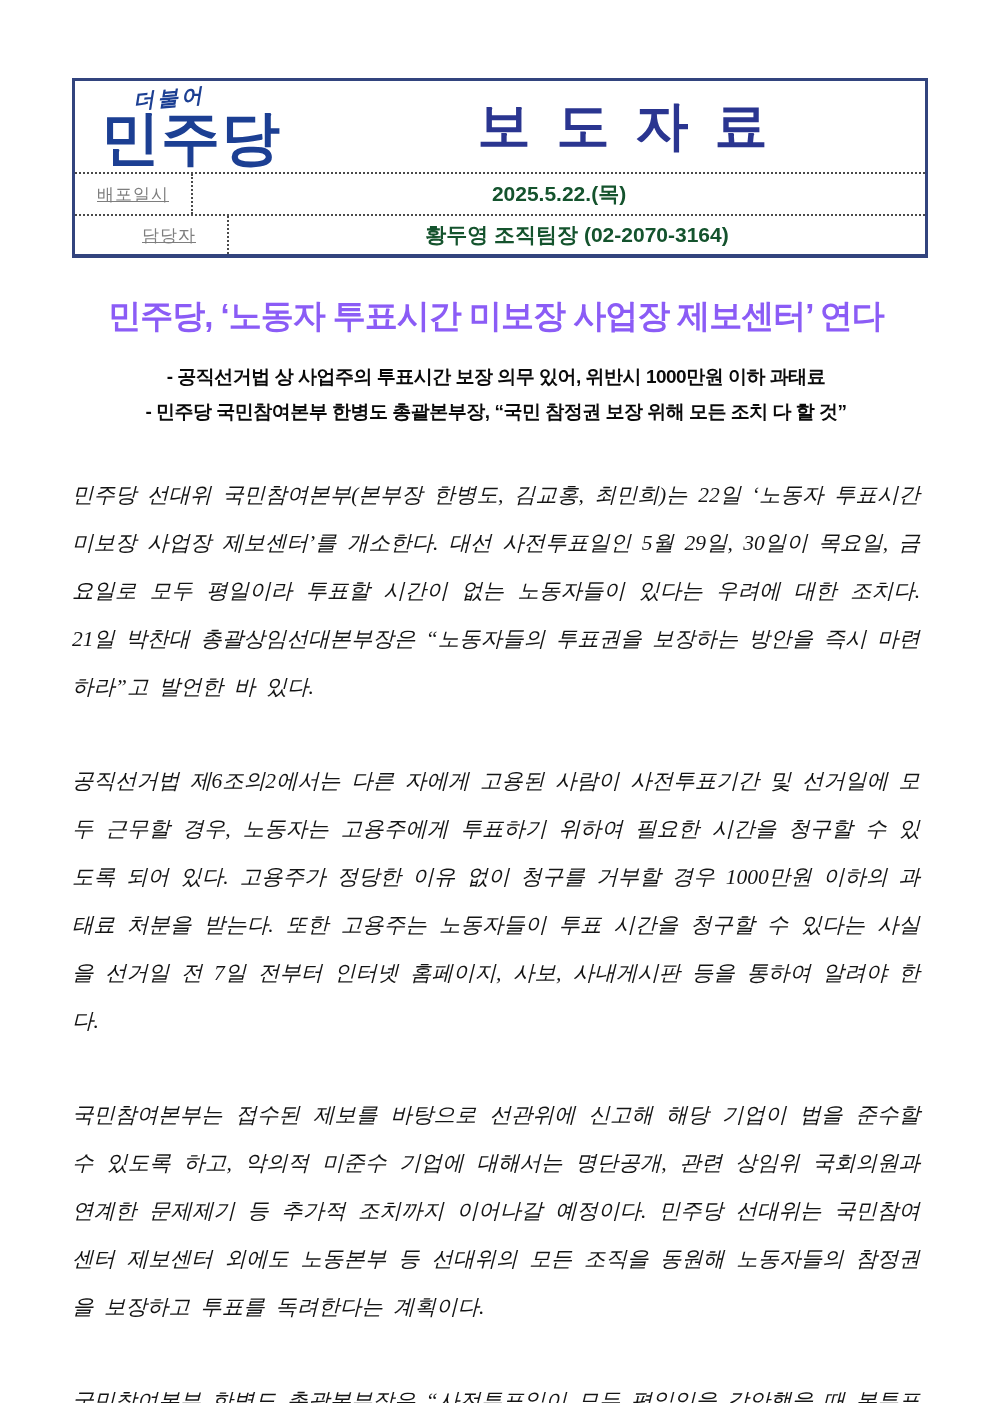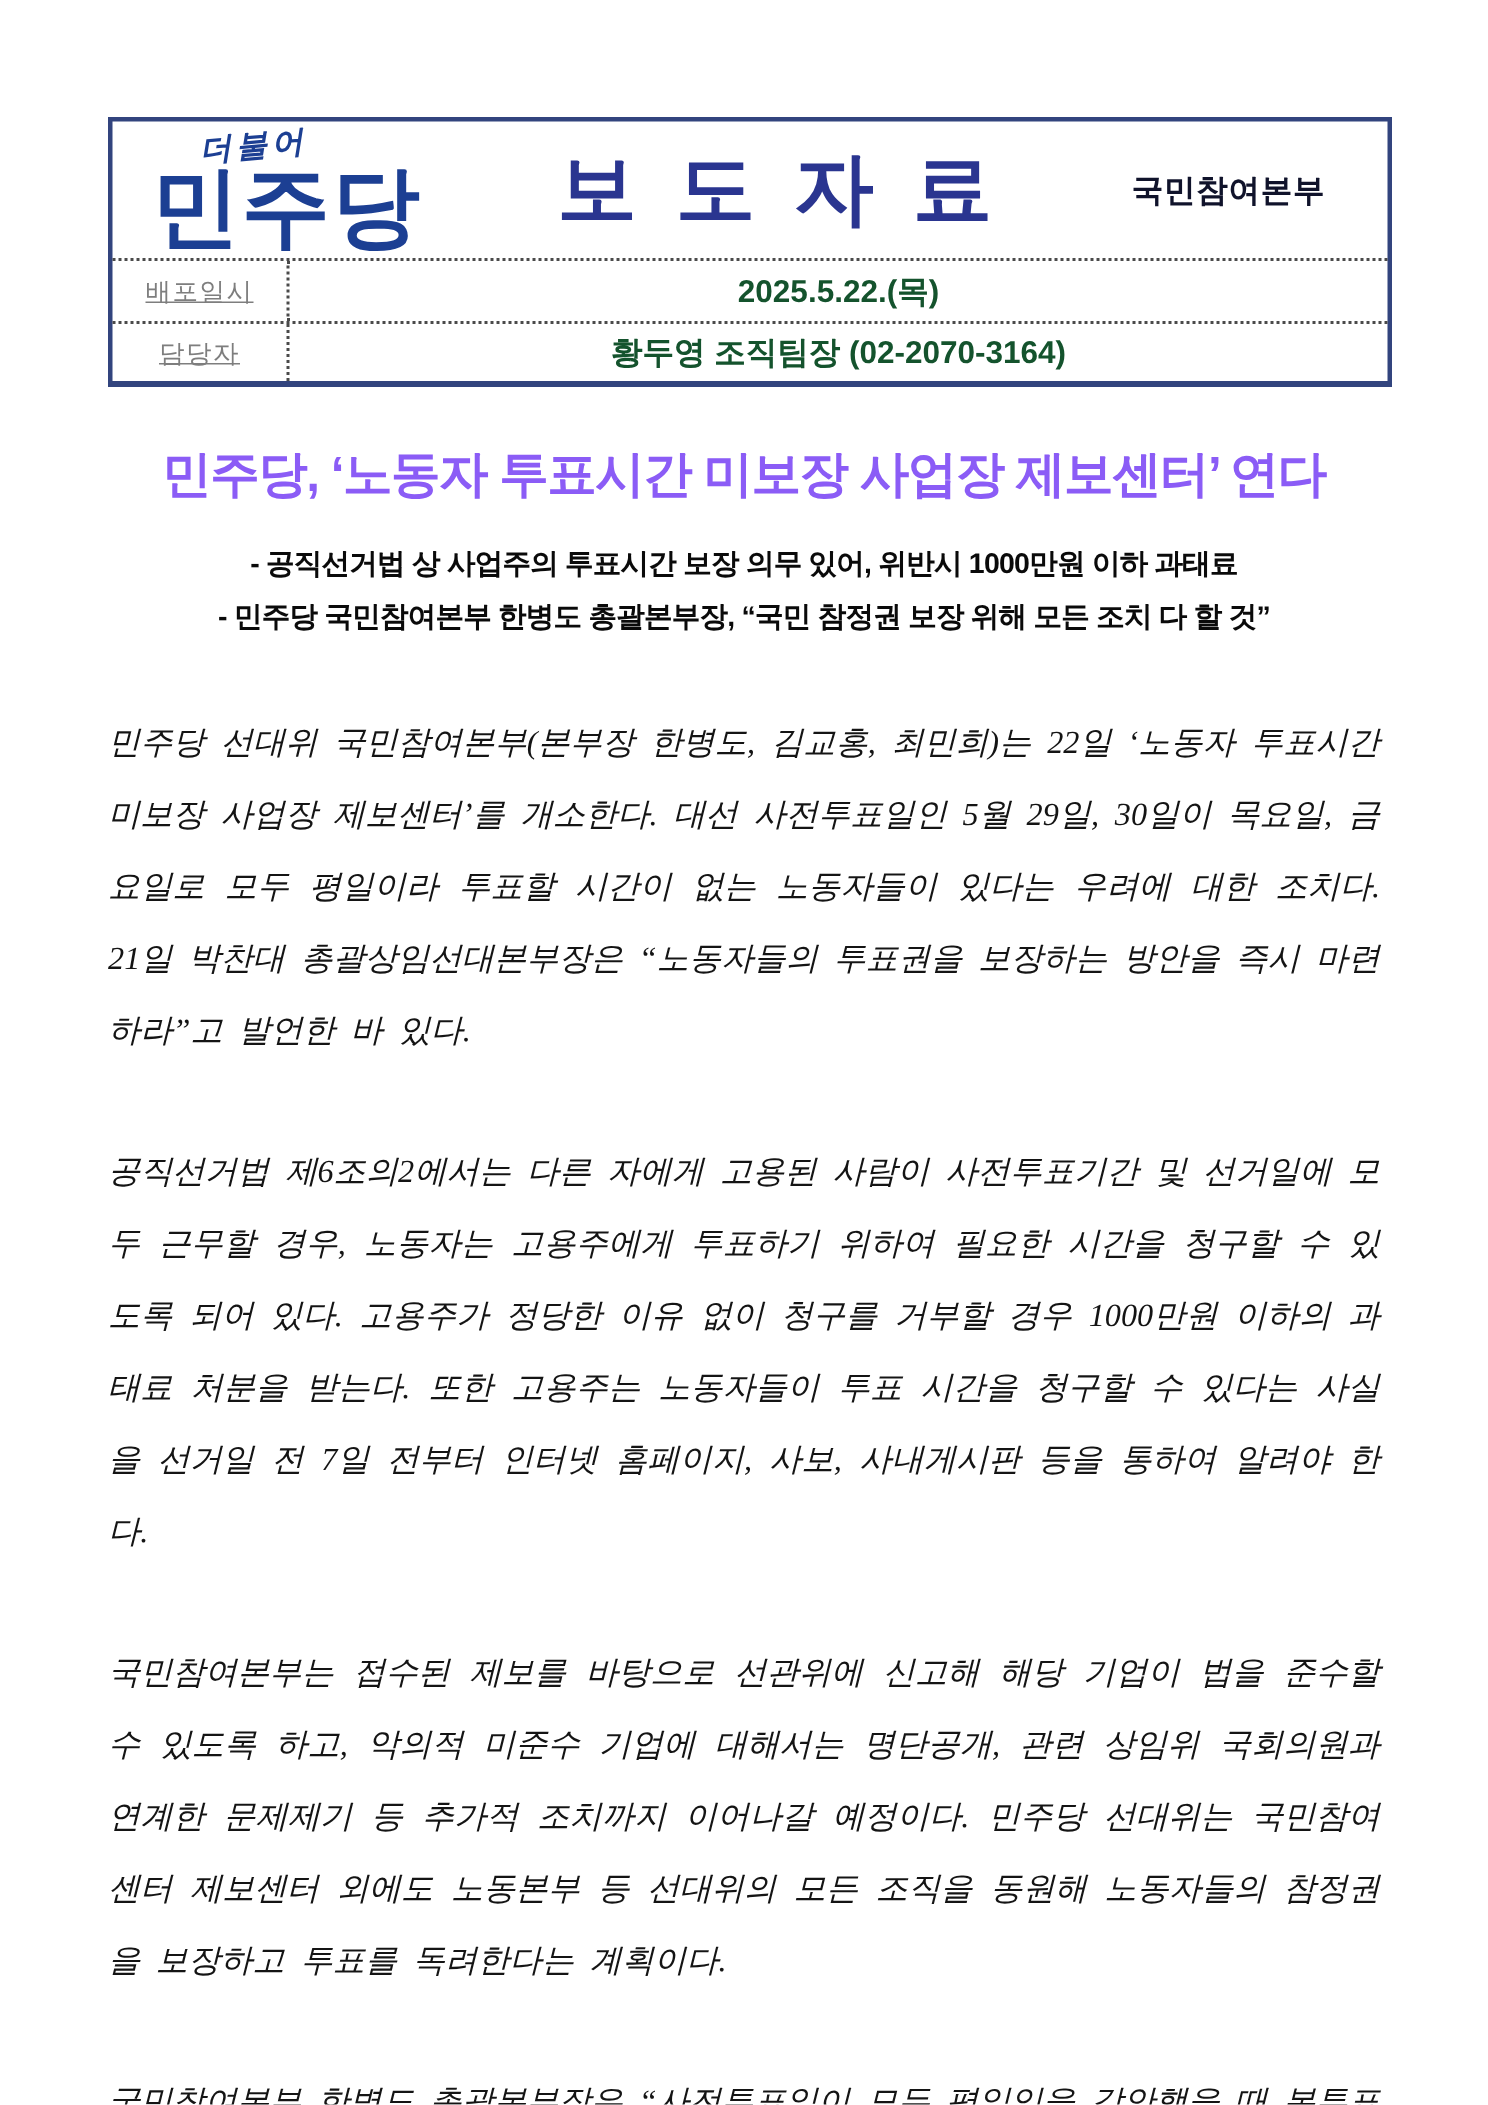--- a/index.html
+++ b/index.html
@@ -74,21 +74,21 @@
   .header-dept {
     width: 212px;
     text-align: center;
     font-size: 21px;
     font-weight: 800;
     color: #10132b;
     letter-spacing: 0.5px;
   }
   .header-table { border-top: 2px dotted #4a4a4a; }
   .info-row { display: flex; height: 40px; }
-  .info-row + .info-row { border-top: 2px dotted #4a4a4a; }
+  .info-row + .info-row { border-top: 2px dotted #4a4a4a; padding-left: 36px; }
   .info-label {
     width: 118px;
     border-right: 2px dotted #4a4a4a;
     color: #7e7e7e;
     font-size: 17px;
     display: flex; align-items: center; justify-content: center;
     letter-spacing: 1px;
     text-decoration: underline;
   }
   .info-value {
@@ -140,21 +140,20 @@
 
   <div class="top-rule"></div>
 
   <div class="header-box">
     <div class="header-top">
       <div class="logo">
         <span class="logo-script">더불어</span>
         <span class="logo-name">민주당</span>
       </div>
       <div class="header-title">보도자료</div>
-      <div class="header-dept">국민참여본부</div>
     </div>
 
     <div class="header-table">
       <div class="info-row">
         <div class="info-label">배포일시</div>
         <div class="info-value">2025.5.22.(목)</div>
       </div>
       <div class="info-row">
         <div class="info-label">담당자</div>
         <div class="info-value">황두영 조직팀장 (02-2070-3164)</div>

